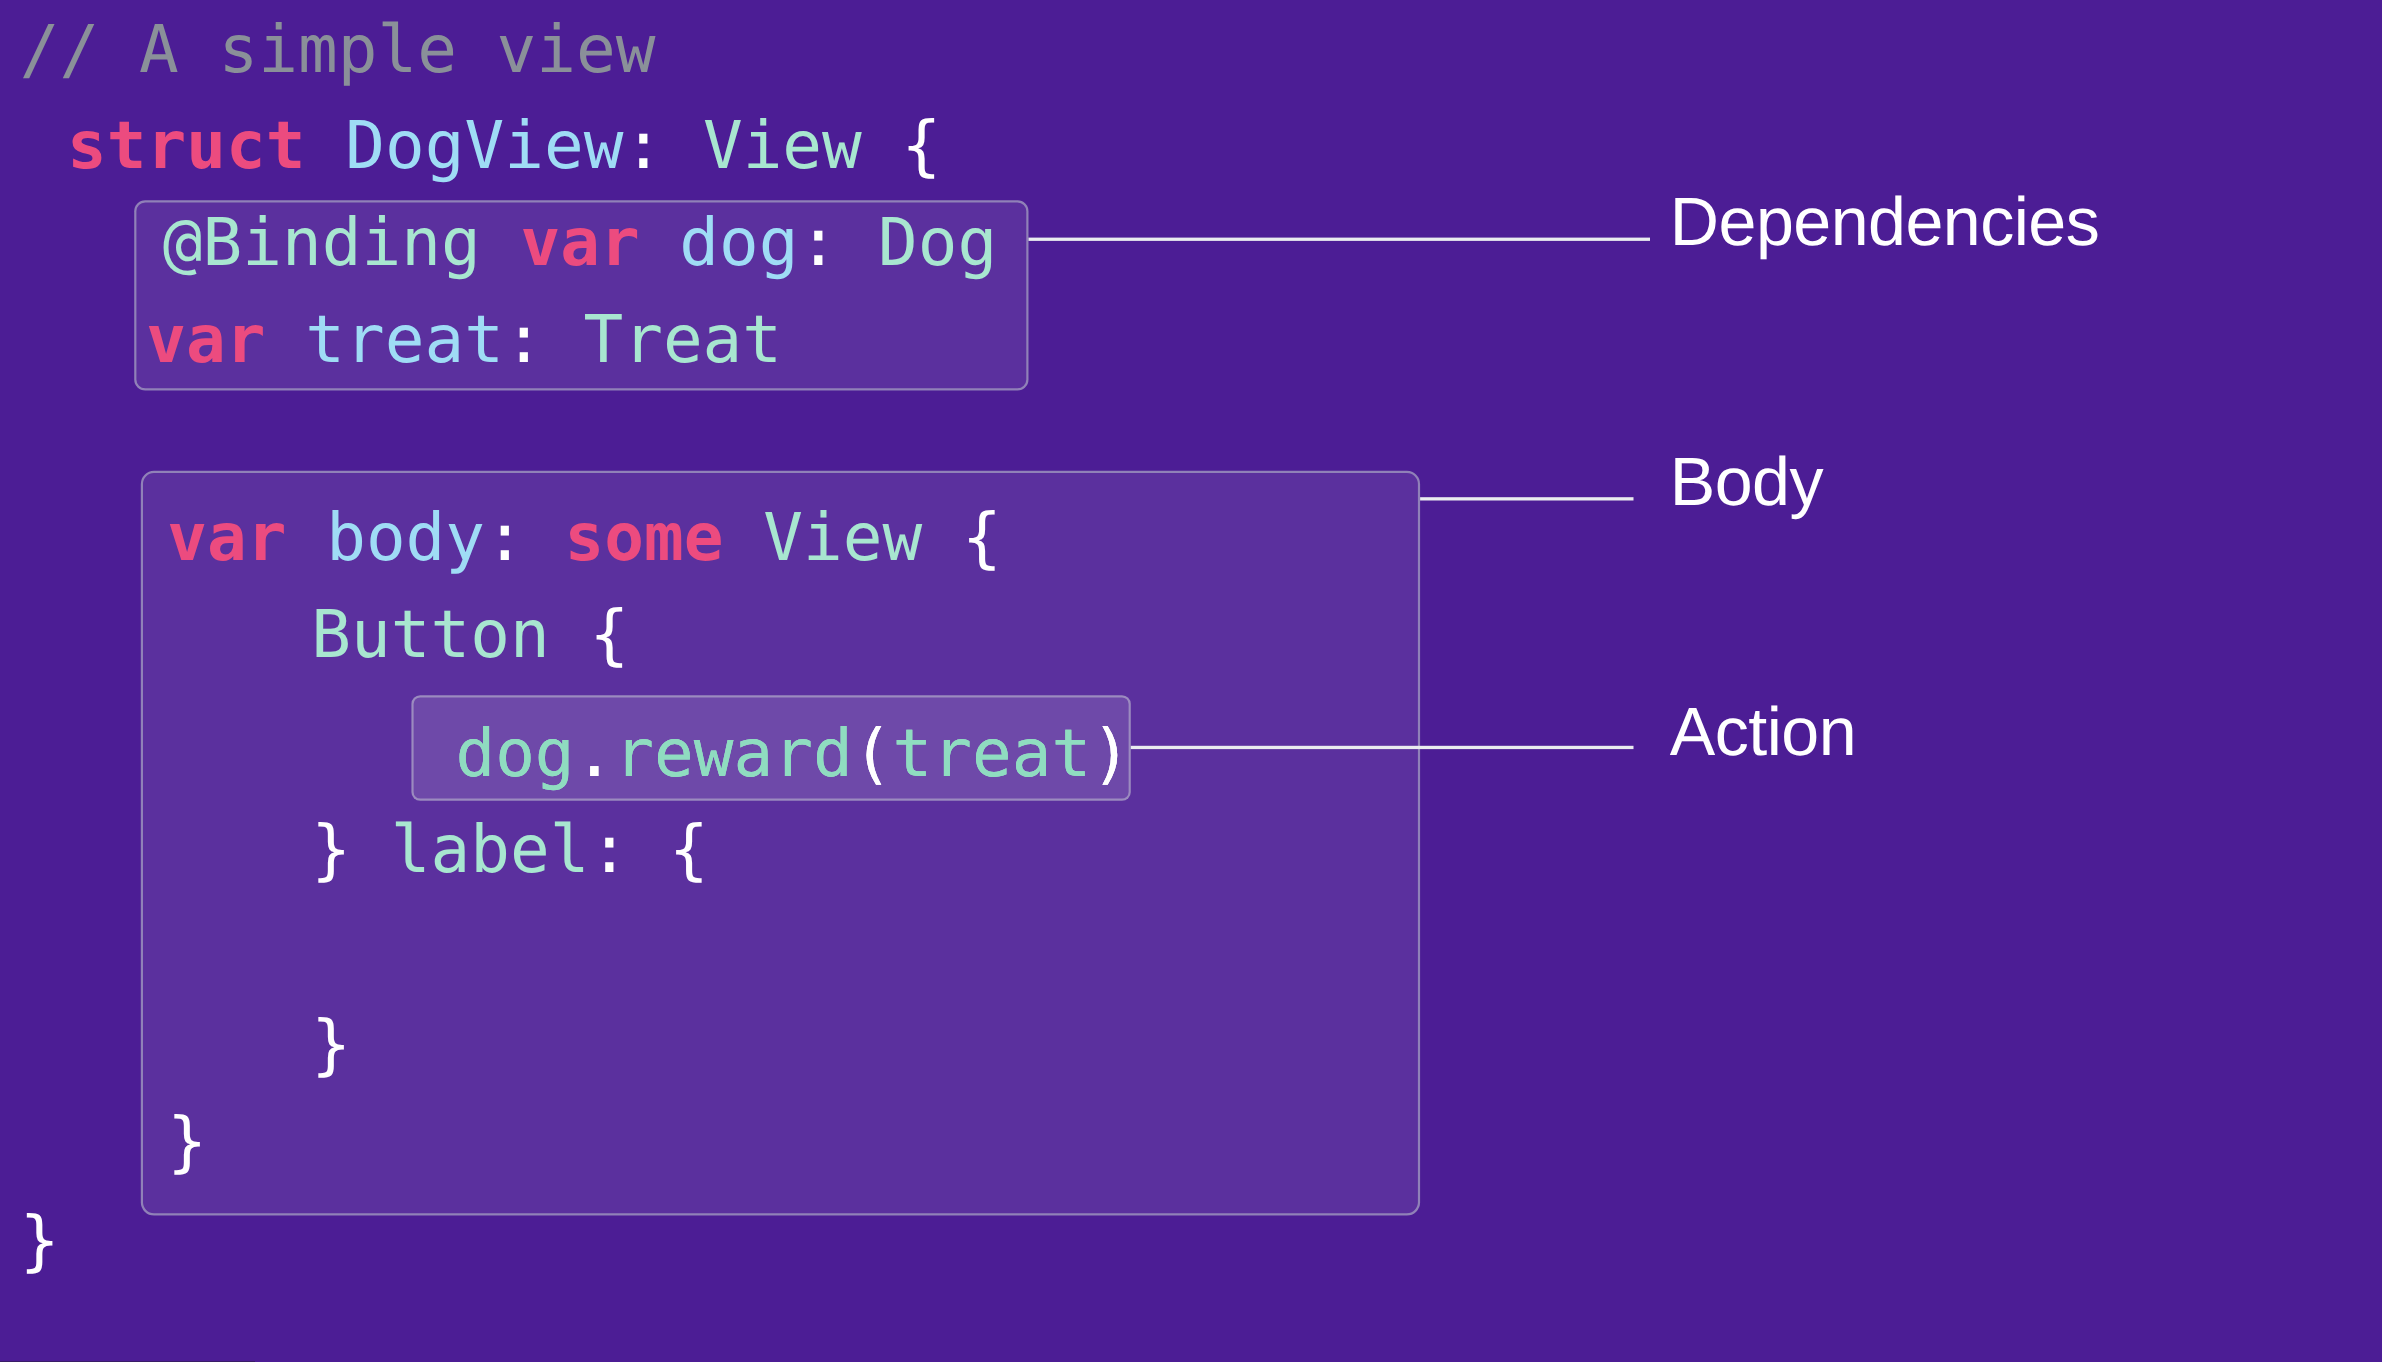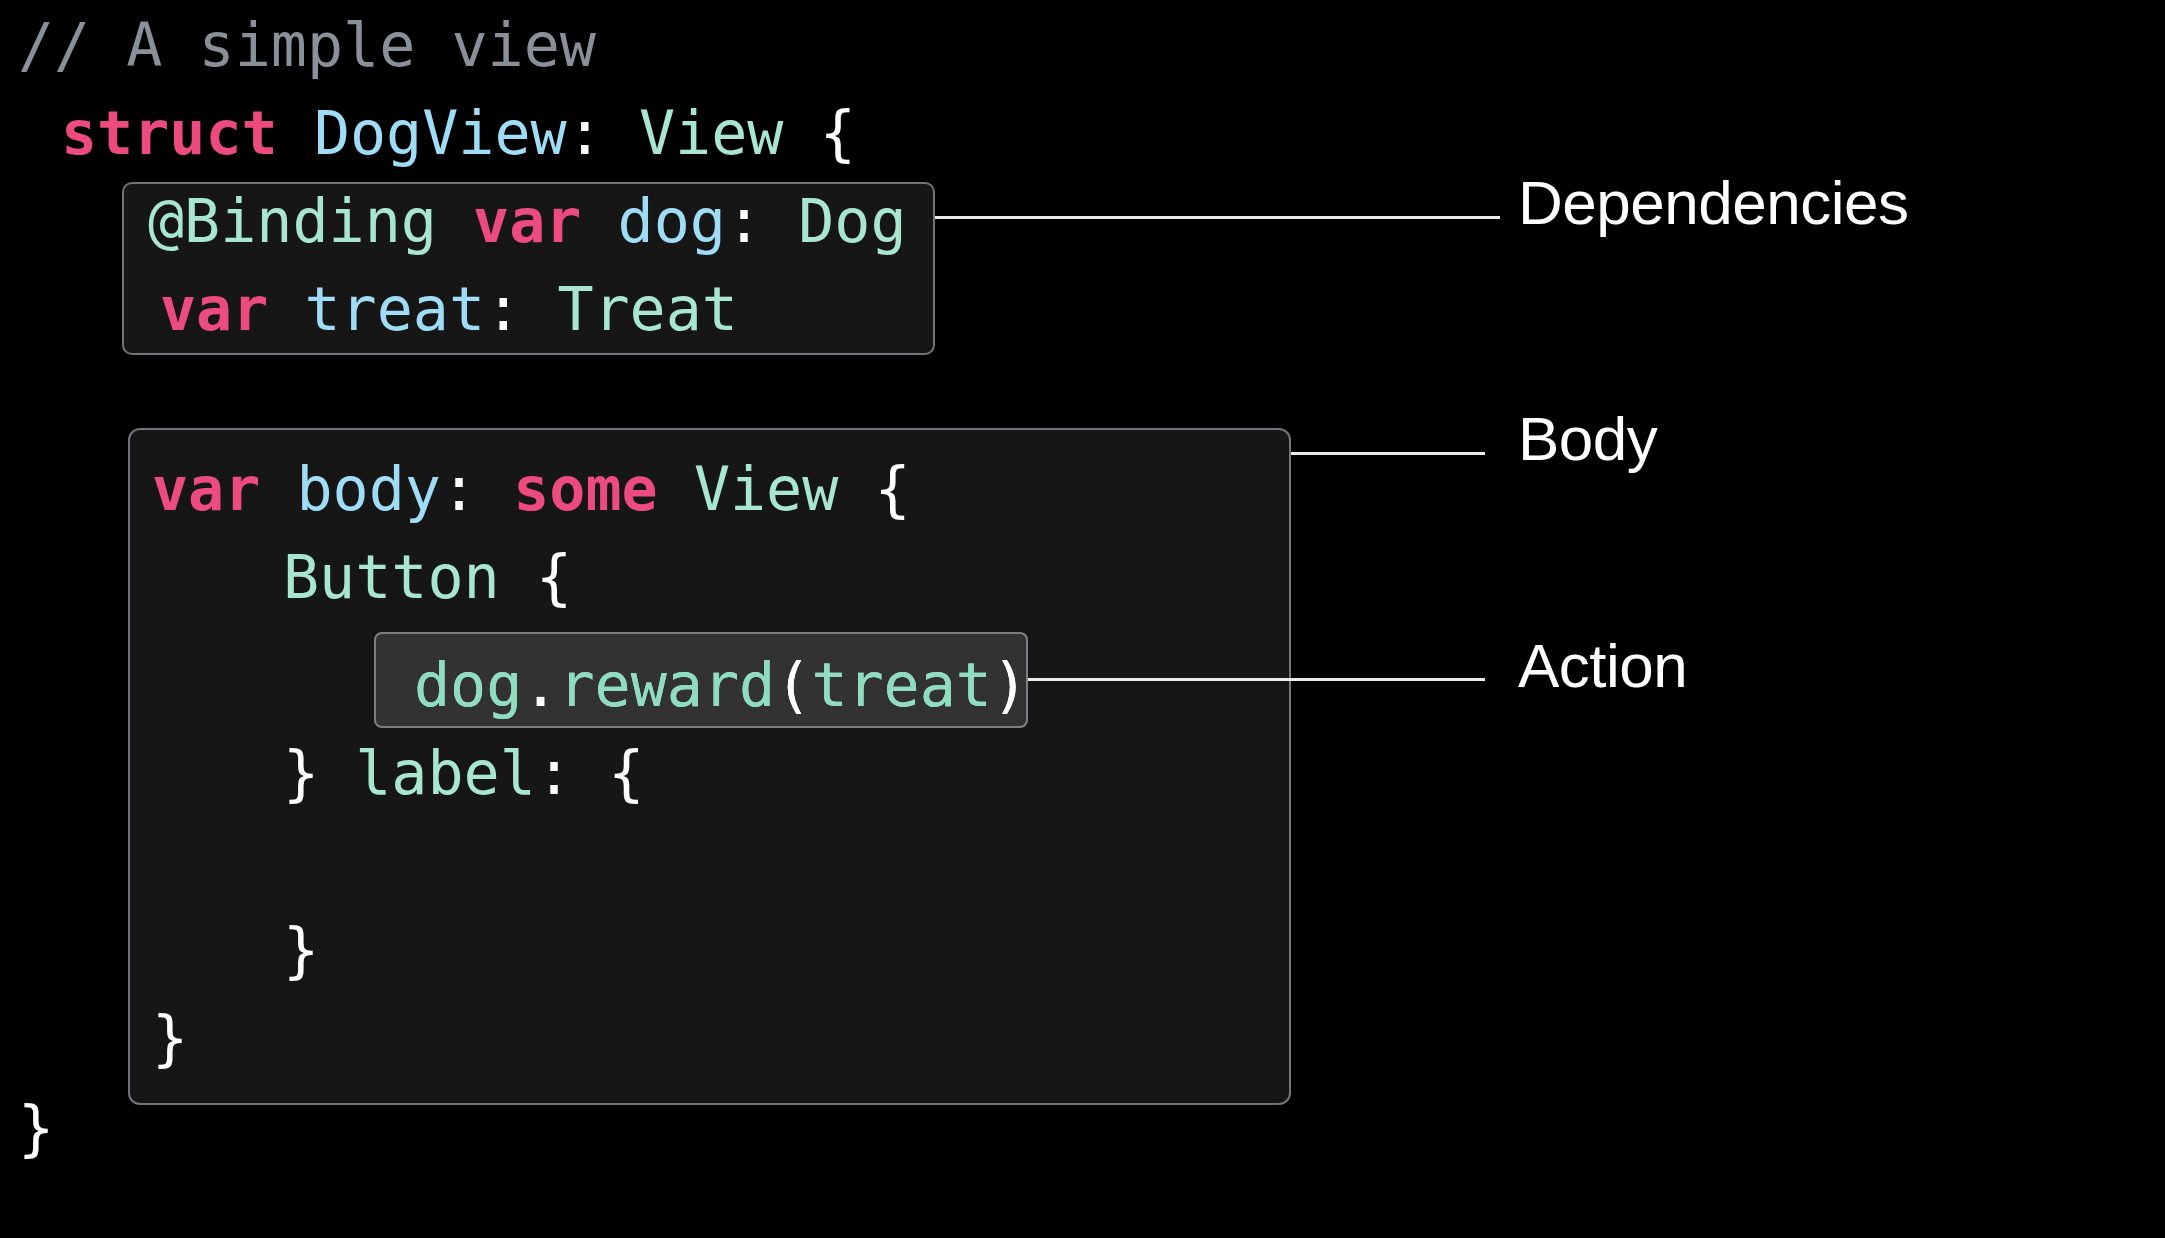--- a/index.html
+++ b/index.html
@@ -5,21 +5,21 @@
 <style>
   html, body {
     margin: 0;
     padding: 0;
     background: #1e1e1e;
   }
   #stage {
     position: relative;
     width: 2165px;
     height: 1238px;
-    background: #000000;
+    background: #4c1d95;
     overflow: hidden;
     font-family: "DejaVu Sans Mono", "Liberation Mono", monospace;
   }
 
   
   #code {
     position: absolute;
     left: 0;
     top: 0;
     width: 100%;
@@ -94,21 +94,21 @@
   <div class="hl-box" id="box-body"></div>
 
   <div id="code">
 
     <div class="code-line" style="left:18px; top:0px;"><span class="t-comment">// A simple view</span></div>
 
     <div class="code-line" style="left:18px; top:88px;margin-left:43px;"><span class="t-keyword">struct</span><span class="t-punc"> </span><span class="t-ident">DogView</span><span class="t-punc">:</span><span class="t-punc"> </span><span class="t-type">View</span><span class="t-punc"> </span><span class="t-punc">{</span></div>
 
     <div class="code-line" style="left:148px; top:176px;"><span class="t-attr">@Binding</span><span class="t-punc"> </span><span class="t-keyword">var</span><span class="t-punc"> </span><span class="t-ident">dog</span><span class="t-punc">:</span><span class="t-punc"> </span><span class="t-type">Dog</span></div>
 
-    <div class="code-line" style="left:160px; top:264px;"><span class="t-keyword">var</span><span class="t-punc"> </span><span class="t-ident">treat</span><span class="t-punc">:</span><span class="t-punc"> </span><span class="t-type">Treat</span></div>
+    <div class="code-line" style="left:133px; top:264px;"><span class="t-keyword">var</span><span class="t-punc"> </span><span class="t-ident">treat</span><span class="t-punc">:</span><span class="t-punc"> </span><span class="t-type">Treat</span></div>
 
     <div class="code-line" style="left:152px; top:444px;"><span class="t-keyword">var</span><span class="t-punc"> </span><span class="t-ident">body</span><span class="t-punc">:</span><span class="t-punc"> </span><span class="t-keyword">some</span><span class="t-punc"> </span><span class="t-type">View</span><span class="t-punc"> </span><span class="t-punc">{</span></div>
 
     <div class="code-line" style="left:283px; top:532px;"><span class="t-type">Button</span><span class="t-punc"> </span><span class="t-punc">{</span></div>
 
     <div class="code-line" style="left:414px; top:640px;"><span class="t-call">dog</span><span class="t-punc">.</span><span class="t-call">reward</span><span class="t-punc">(</span><span class="t-call">treat</span><span class="t-punc">)</span></div>
 
     <div class="code-line" style="left:283px; top:728px;"><span class="t-punc">}</span><span class="t-punc"> </span><span class="t-type">label</span><span class="t-punc">:</span><span class="t-punc"> </span><span class="t-punc">{</span></div>
 
 

